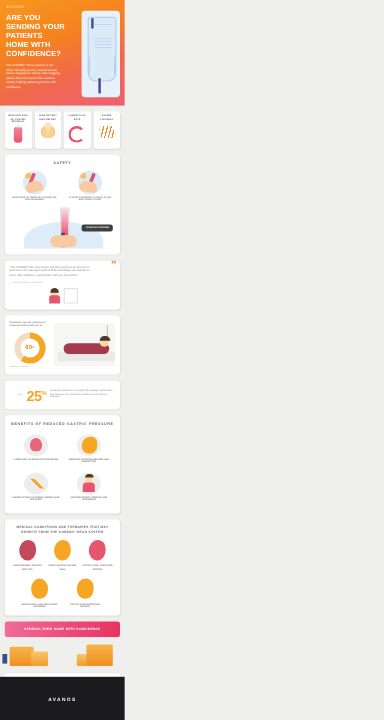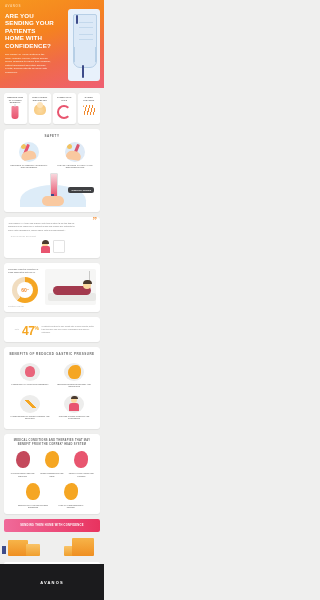--- a/index.html
+++ b/index.html
@@ -255,21 +255,21 @@
         <div class="bed-base"></div>
         <div class="bed-pt"></div>
         <div class="bed-head"></div>
       </div>
     </div>
   </div>
 
   <div class="panel">
     <div class="stat25">
       <div class="s25-pre">Up to</div>
-      <div class="s25-num"><span>47</span><sup>%</sup></div>
+      <div class="s25-num"><span>25</span><sup>%</sup></div>
       <div class="s25-body">of patients continue to lose weight after leaving hospital; better tube tolerance can help reduce readmission and improve outcomes.</div>
     </div>
   </div>
 
   <div class="panel">
     <div class="sec-h">BENEFITS OF REDUCED GASTRIC PRESSURE</div>
     <div class="grid2">
       <div class="g2cell">
         <div class="g2art">
             <div class="gcirc"></div>

